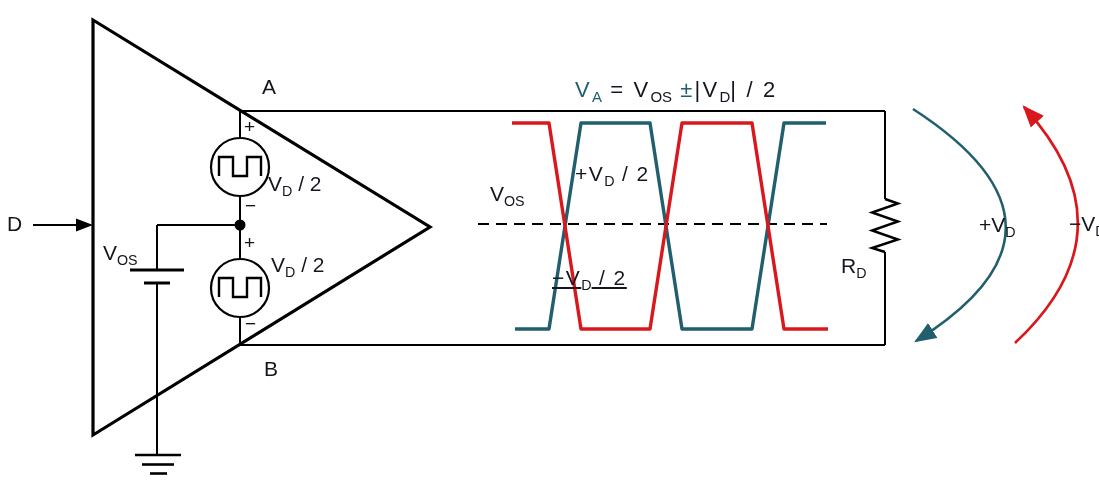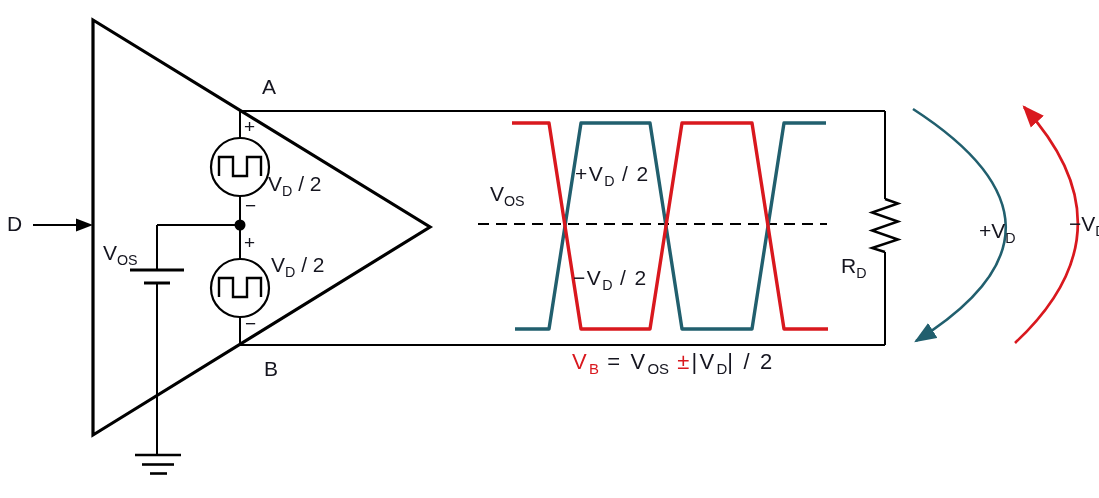--- a/index.html
+++ b/index.html
@@ -91,28 +91,28 @@
   <div class="lbl sign" style="left:245px; top:196px;"><span>−</span></div>
   <div class="lbl" style="left:268px; top:173px;"><span>V</span><sub>D</sub><span> / 2</span></div>
 
   <div class="lbl sign" style="left:244px; top:233px;"><span>+</span></div>
   <div class="lbl sign" style="left:245px; top:314px;"><span>−</span></div>
   <div class="lbl" style="left:271px; top:254px;"><span>V</span><sub>D</sub><span> / 2</span></div>
 
   <div class="lbl" style="left:262px; top:76px;"><span>A</span></div>
   <div class="lbl" style="left:264px; top:358px;"><span>B</span></div>
 
+  <div class="lbl eq" style="left:575px; top:78px;"><span class="teal"><span>V</span><sub>A</sub></span><span><span> = V</span><sub>OS</sub></span><span class="teal"> ±</span><span><span>|V</span><sub>D</sub><span>| / 2</span></span></div>
 
-  <div class="lbl eq" style="left:572px; top:350px;"><span class="red"><span>V</span><sub>B</sub></span><span><span> = V</span><sub>OS</sub></span><span class="red"> ±</span><span><span>|V</span><sub>D</sub><span>| / 2</span></span></div>
 
   <div class="lbl" style="left:490px; top:183px;"><span>V</span><sub>OS</sub></div>
 
   <div class="lbl wavelbl" style="left:575px; top:163px;text-align:center;"><span>+V</span><sub>D</sub><span> / 2</span></div>
 
-  <div class="lbl wavelbl" style="left:573px; top:267px;"><span>−V</span><sub>D</sub><span> / 2</span></div>
+  <div class="lbl wavelbl" style="left:552px; top:267px;text-decoration:underline;"><span>−V</span><sub>D</sub><span> / 2</span></div>
 
   <div class="lbl" style="left:841px; top:211px;margin-top:44px;"><span>R</span><sub>D</sub></div>
 
-  <div class="lbl" style="left:979px; top:220px;"><span>+V</span><sub>D</sub></div>
+  <div class="lbl" style="left:979px; top:214px;"><span>+V</span><sub>D</sub></div>
 
   <div class="lbl" style="left:1053px; top:213px;margin-left:16px;"><span>−V</span><sub>D</sub></div>
 
 </div>
 
 </body></html>

